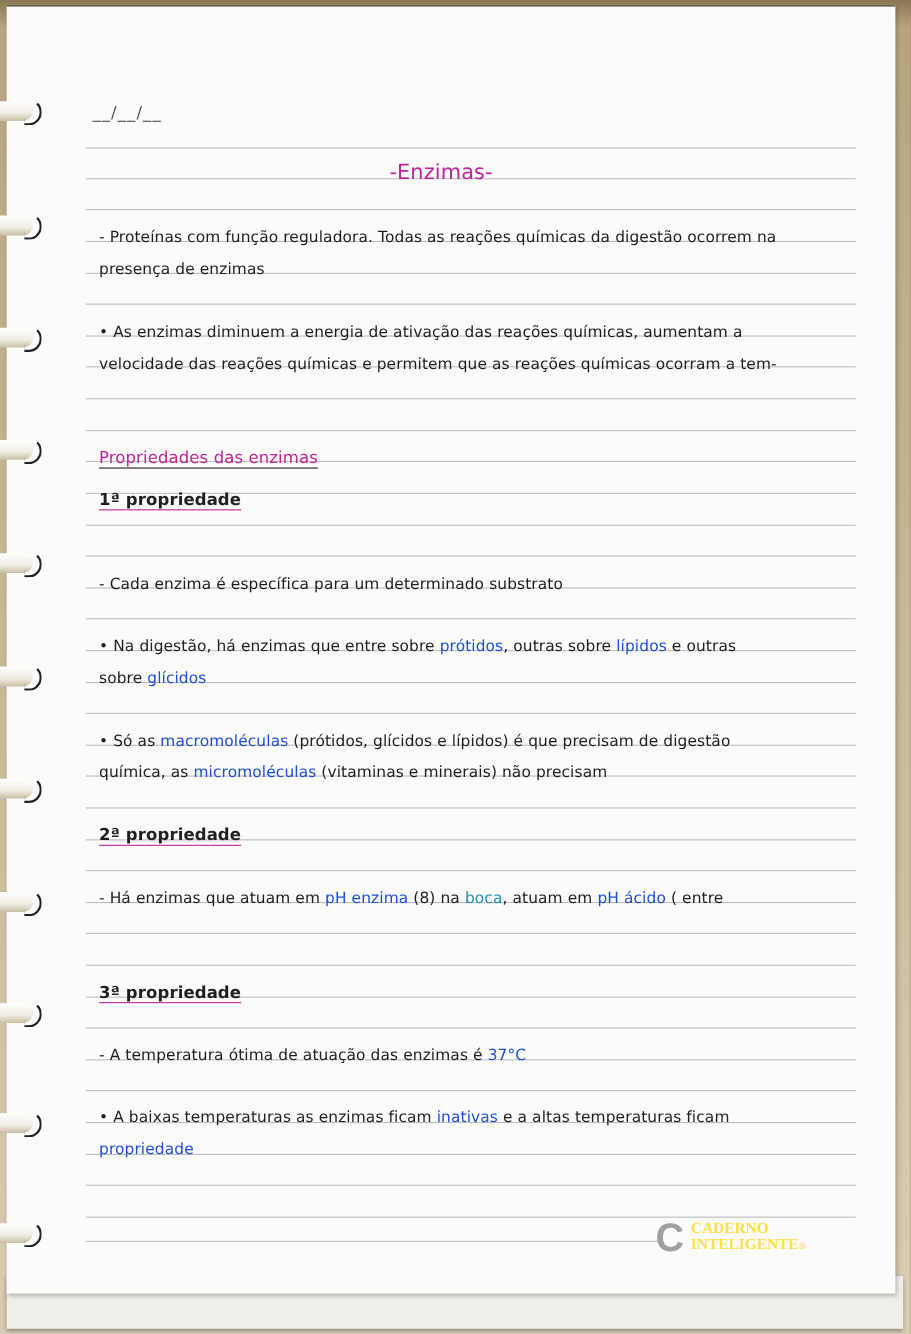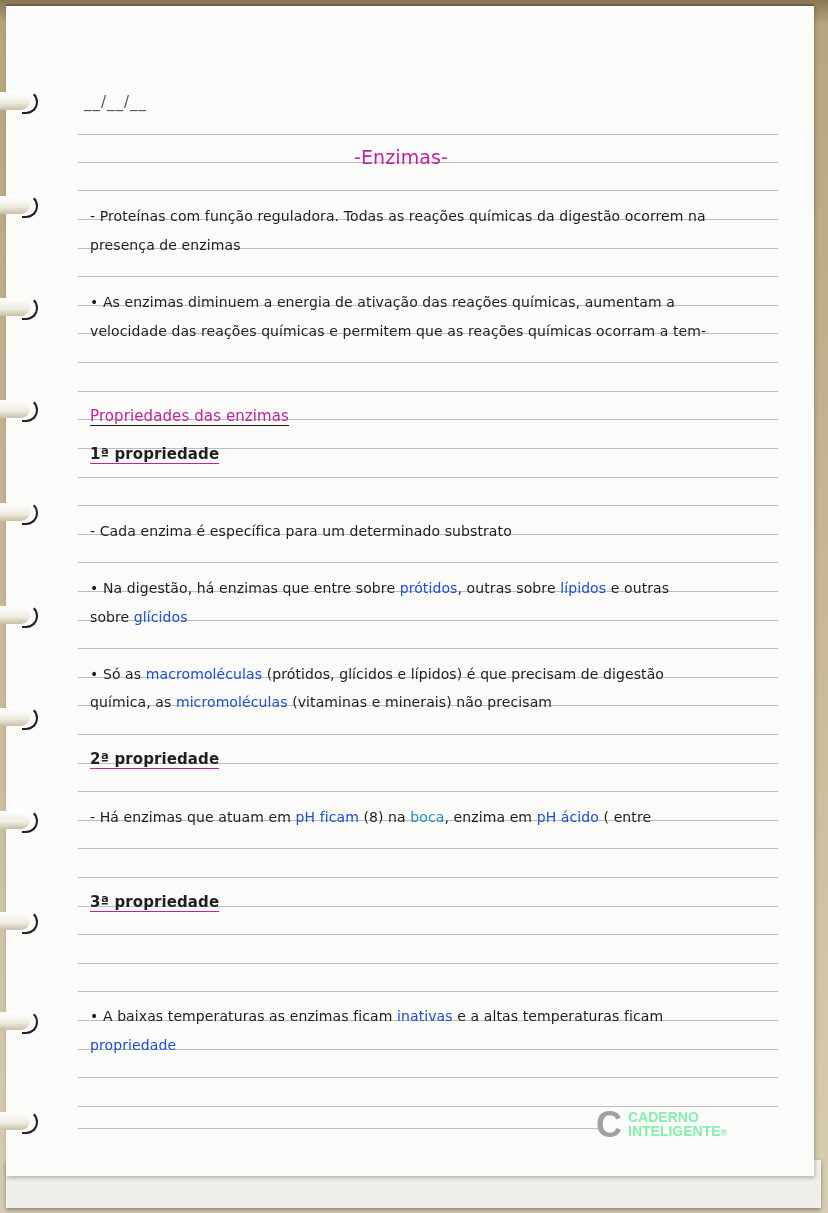--- a/index.html
+++ b/index.html
@@ -52,21 +52,21 @@
     .prop { font-size: 15px; font-weight: bold; text-decoration: underline; text-decoration-color: #c0239a; text-underline-offset: 4px; }
     .date { font-size: 15px; color: #555; letter-spacing: 1px; }
     .logo {
       position: absolute; left: 596px; top: 1108px; display: flex; align-items: center; gap: 6px;
       color: #8c8c8c;
     }
     .logo-c {
       font-family: "Liberation Sans", sans-serif; font-weight: bold; font-size: 36px; line-height: 34px;
       color: #a0a0a0;
     }
-    .logo-words { font-family: Liberation Sans, sans-serif; font-weight: bold; font-size: 14px; line-height: 14px; color: #86efac; }
+    .logo-words { font-family: Liberation Serif, serif; font-weight: bold; font-size: 14px; line-height: 14px; color: #fde047; }
   </style>
 </head>
 <body>
 
 <div class="backdrop"></div>
 <div class="page-under"></div>
 
 <div class="page">
 
   <div class="ruled-line" style="top:128px"></div>
@@ -128,24 +128,27 @@
   </div>
   <div class="text" style="left:84px; top:658px">
     <span>• Só as </span><span class="pink">macromoléculas</span><span> (prótidos, glícidos e lípidos) é que precisam de digestão</span>
   </div>
   <div class="text" style="left:84px; top:686px">
     <span>química, as </span><span class="pink">micromoléculas</span><span> (vitaminas e minerais) não precisam</span>
   </div>
 
   <div class="text prop" style="left:84px; top:743px">2ª propriedade</div>
   <div class="text" style="left:84px; top:801px">
-    <span>- Há enzimas que atuam em </span><span class="pink">pH ficam</span><span> (8) na </span><span class="blue">boca</span><span>, enzima em </span><span class="pink">pH ácido</span><span> ( entre</span>
+    <span>- Há enzimas que atuam em </span><span class="pink">pH enzima</span><span> (8) na </span><span class="blue">boca</span><span>, atuam em </span><span class="pink">pH ácido</span><span> ( entre</span>
   </div>
 
   <div class="text prop" style="left:84px; top:886px">3ª propriedade</div>
+  <div class="text" style="left:84px; top:944px">
+    <span>- A temperatura ótima de atuação das enzimas é </span><span class="pink">37°C</span>
+  </div>
   <div class="text" style="left:84px; top:1000px">
     <span>• A baixas temperaturas as enzimas ficam </span><span class="pink">inativas</span><span> e a altas temperaturas ficam</span>
   </div>
   <div class="text" style="left:84px; top:1029px">
     <span class="pink">propriedade</span>
   </div>
 </div>
 
 <div class="logo">
   <span class="logo-c">C</span>

